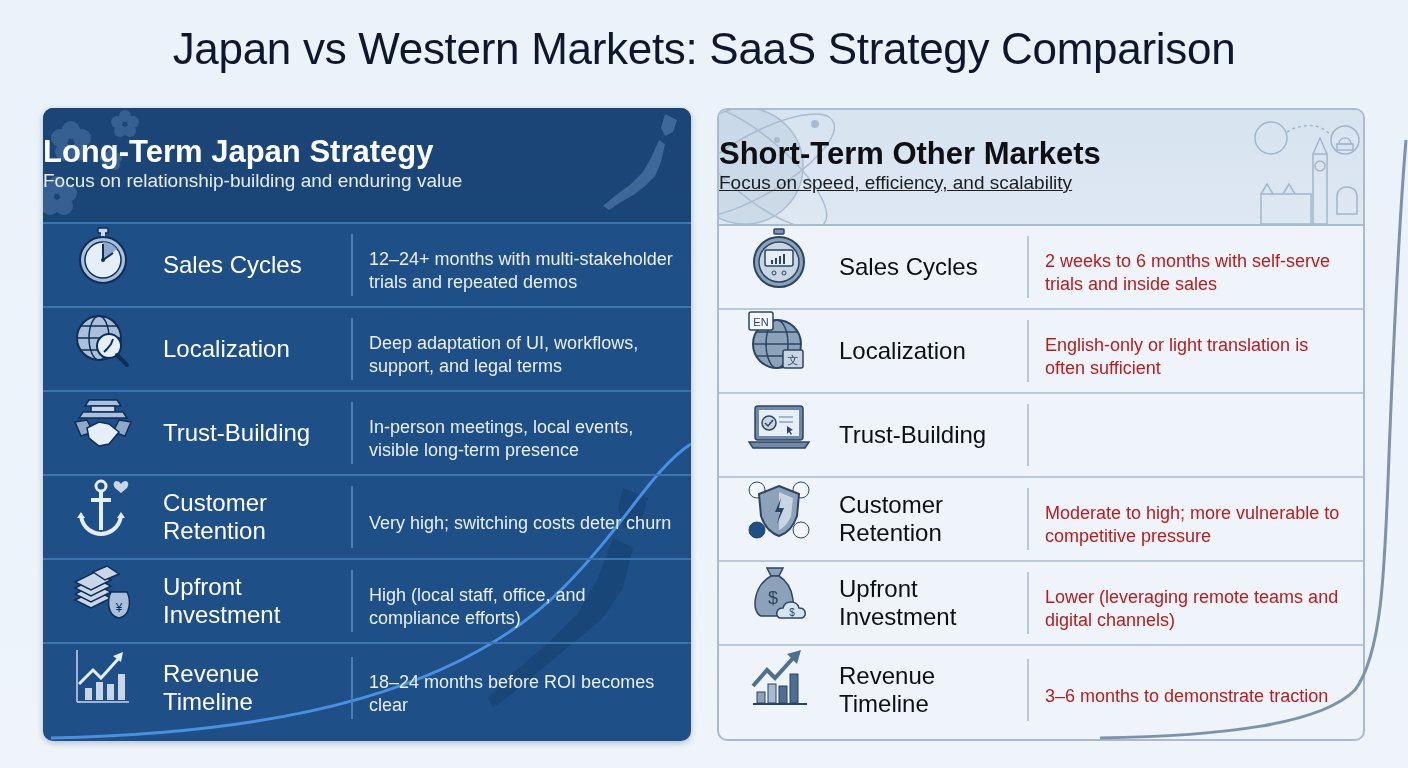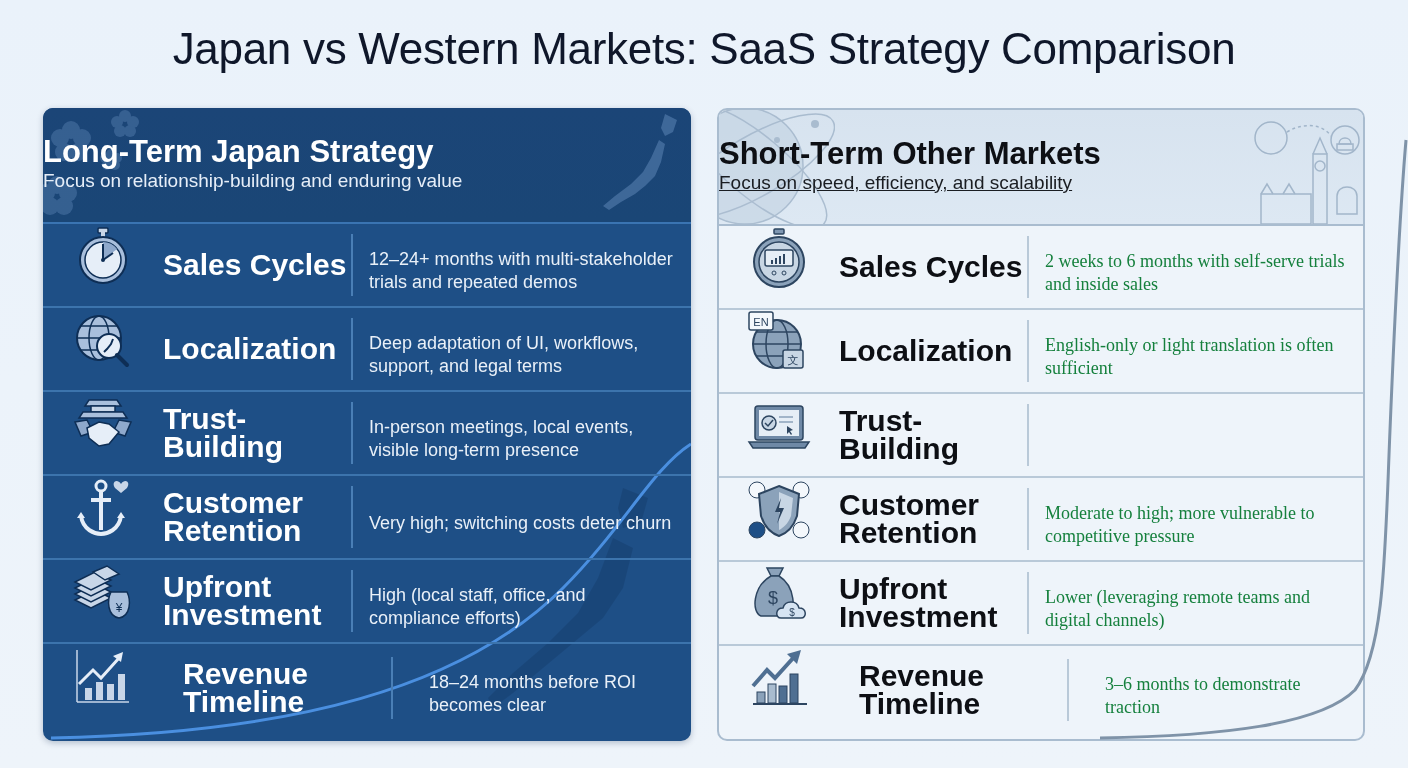--- a/index.html
+++ b/index.html
@@ -27,32 +27,32 @@
   .right .panel-title { color: #0d0f14; }
   .panel-sub { position: relative; z-index: 2; font-size: 19px; }
   .left .panel-sub { color: #e6eef8; }
   .right .panel-sub { color: #1a1d22; text-decoration: underline; }
   .deco { position: absolute; z-index: 1; }
   .rows { position: relative; }
   .row { position: relative; height: 84px; display: flex; align-items: center; }
   .left .row { border-bottom: 2px solid #3c74ad; }
   .right .row { border-bottom: 2px solid #b9c9d8; }
   .row:last-child { border-bottom: none; }
-  .left .row:last-child, .right .row:last-child { height: 88px; gap: 20px; }
+  .left .row:last-child, .right .row:last-child { height: 88px; }
   .row-icon { width: 120px; display: flex; justify-content: center; align-items: flex-start; height: 100%; }
   .row-icon svg { width: 64px; height: 64px; }
-  .row-label { width: 188px; font-size: 30px; font-weight: 700; line-height: 28px; }
+  .row-label { width: 188px; font-size: 24px; font-weight: 400; line-height: 28px; }
   .left .row-label { color: #ffffff; }
   .right .row-label { color: #0d0f14; }
   .row-sep { width: 2px; height: 62px; margin-right: 16px; }
   .left .row-sep { background: #4a7fb6; }
   .right .row-sep { background: #b9c9d8; }
   .row-desc { flex: 1; font-size: 18px; line-height: 23px; padding-right: 10px; margin-top: 12px; }
   .left .row-desc { color: #e9f0f8; }
-  .right .row-desc { color: #15803d; font-family: Liberation Serif, serif; }
+  .right .row-desc { color: #b91c1c; }
   .curve { position: absolute; pointer-events: none; }
 </style>
 </head>
 <body>
 
 <div class="title">Japan vs Western Markets: SaaS Strategy Comparison</div>
 
 <div class="panel left">
   <div class="panel-head">
     <svg class="deco" style="left:0;top:0;width:120px;height:116px;opacity:.35" viewBox="0 0 120 116">

